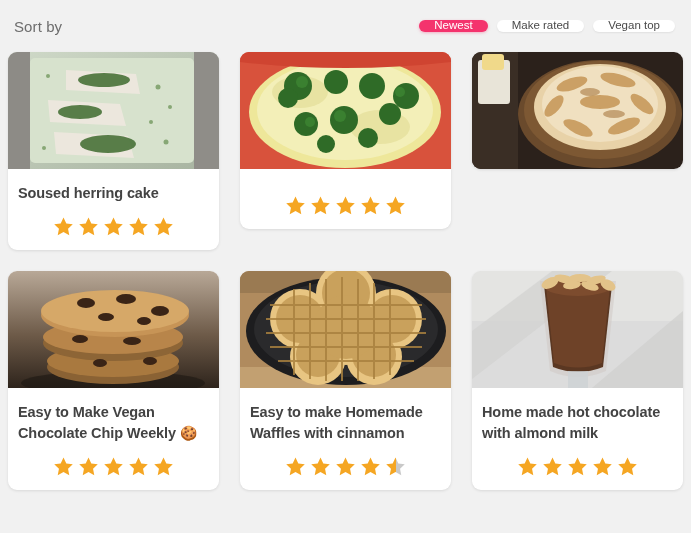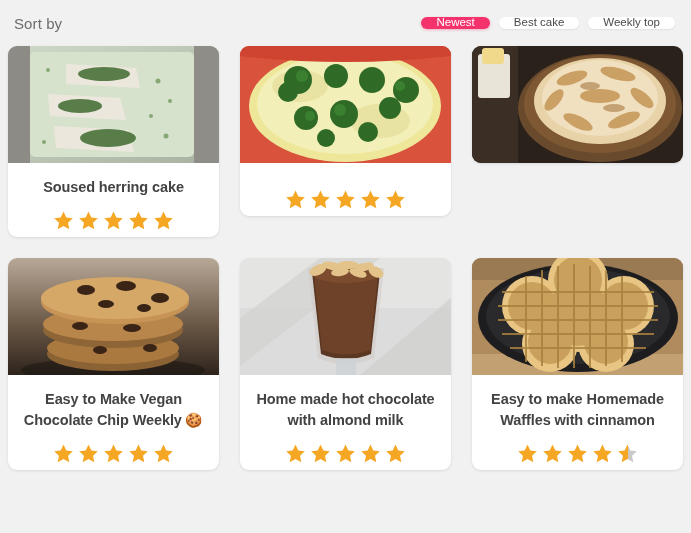--- a/index.html
+++ b/index.html
@@ -11,21 +11,21 @@
   }
 
   body {
     background: #f1f1f1;
     font-family: "Liberation Sans", sans-serif;
     color: #3f3f3f;
   }
 
   
   .toolbar {
-    height: 46px;
+    height: 52px;
     display: flex;
     align-items: center;
     padding: 0 16px 0 14px;
     background: #f1f1f1;
     gap: 47px;
   }
 
   .sort-label {
     font-size: 15px;
     color: #6d6d6d;
@@ -82,22 +82,21 @@
   .card-photo {
     width: 100%;
     height: 117px;
     display: block;
     position: relative;
     overflow: hidden;
   }
   .card-photo svg { display: block; width: 100%; height: 100%; }
 
   .card-body {
-    padding: 14px 10px 6px;
-    text-align: center;
+    padding: 14px 10px 13px;
   }
 
   .card-title {
     font-size: 14.5px;
     font-weight: bold;
     line-height: 1.45;
     color: #434343;
     letter-spacing: -.1px;
   }
 
@@ -111,22 +110,22 @@
   }
   .stars svg { display: block; width: 21px; height: 21px; }
 </style>
 </head>
 <body>
 
 <div class="toolbar">
   <span class="sort-label">Sort by</span>
   <div class="sort-buttons">
     <button class="chip active">Newest</button>
-    <button class="chip">Best cake</button>
-    <button class="chip">Weekly top</button>
+    <button class="chip">Make rated</button>
+    <button class="chip">Vegan top</button>
   </div>
 </div>
 
 <div class="grid">
 
   <div class="card">
     <div class="card-photo">
       <svg viewBox="0 0 211 117" preserveAspectRatio="none">
         <defs>
           <linearGradient id="g1" x1="0" y1="0" x2="1" y2="1">
@@ -313,20 +312,88 @@
         <svg viewBox="0 0 24 24">
             <polygon fill="#f5a623" points="12,1.8 15.2,8.6 22.6,9.5 17.2,14.6 18.6,22 12,18.4 5.4,22 6.8,14.6 1.4,9.5 8.8,8.6"></polygon>
           </svg>
       </div>
     </div>
   </div>
 
   <div class="card">
     <div class="card-photo">
       <svg viewBox="0 0 211 117" preserveAspectRatio="none">
+        <rect width="211" height="117" fill="#b08b5e"></rect>
+        <rect x="0" y="0" width="211" height="22" fill="#9a7a52"></rect>
+        <rect x="0" y="96" width="211" height="21" fill="#c2a071"></rect>
+        <ellipse cx="106" cy="60" rx="100" ry="54" fill="#1d1d1f"></ellipse>
+        <ellipse cx="106" cy="58" rx="92" ry="48" fill="#2a2a2c"></ellipse>
+        <g fill="#e8c582">
+          <circle cx="106" cy="22" r="30"></circle>
+            <circle cx="60" cy="48" r="30"></circle>
+          <circle cx="152" cy="48" r="30"></circle>
+            <circle cx="78" cy="86" r="28"></circle>
+          <circle cx="134" cy="86" r="28"></circle>
+            <circle cx="106" cy="56" r="38"></circle>
+        </g>
+        <g fill="#c9a15c">
+          <circle cx="106" cy="22" r="24"></circle>
+            <circle cx="60" cy="48" r="24"></circle>
+          <circle cx="152" cy="48" r="24"></circle>
+            <circle cx="78" cy="84" r="22"></circle>
+          <circle cx="134" cy="84" r="22"></circle>
+            <circle cx="106" cy="56" r="32"></circle>
+        </g>
+        <g stroke="#a8803f" stroke-width="2" opacity=".85">
+          <line x1="54" y1="18" x2="54" y2="104"></line>
+            <line x1="70" y1="12" x2="70" y2="108"></line>
+          <line x1="86" y1="8" x2="86" y2="110"></line>
+            <line x1="102" y1="6" x2="102" y2="110"></line>
+          <line x1="118" y1="8" x2="118" y2="110"></line>
+            <line x1="134" y1="12" x2="134" y2="108"></line>
+          <line x1="150" y1="18" x2="150" y2="104"></line>
+          <line x1="30" y1="34" x2="182" y2="34"></line>
+            <line x1="26" y1="48" x2="186" y2="48"></line>
+          <line x1="26" y1="62" x2="186" y2="62"></line>
+            <line x1="30" y1="76" x2="182" y2="76"></line>
+          <line x1="38" y1="90" x2="174" y2="90"></line>
+        </g>
+      </svg>
+    </div>
+    <div class="card-body">
+      <div class="card-title">Easy to make Homemade Waffles with cinnamon</div>
+      <div class="stars">
+        <svg viewBox="0 0 24 24">
+            <polygon fill="#f5a623" points="12,1.8 15.2,8.6 22.6,9.5 17.2,14.6 18.6,22 12,18.4 5.4,22 6.8,14.6 1.4,9.5 8.8,8.6"></polygon>
+          </svg>
+        <svg viewBox="0 0 24 24">
+            <polygon fill="#f5a623" points="12,1.8 15.2,8.6 22.6,9.5 17.2,14.6 18.6,22 12,18.4 5.4,22 6.8,14.6 1.4,9.5 8.8,8.6"></polygon>
+          </svg>
+        <svg viewBox="0 0 24 24">
+            <polygon fill="#f5a623" points="12,1.8 15.2,8.6 22.6,9.5 17.2,14.6 18.6,22 12,18.4 5.4,22 6.8,14.6 1.4,9.5 8.8,8.6"></polygon>
+          </svg>
+        <svg viewBox="0 0 24 24">
+            <polygon fill="#f5a623" points="12,1.8 15.2,8.6 22.6,9.5 17.2,14.6 18.6,22 12,18.4 5.4,22 6.8,14.6 1.4,9.5 8.8,8.6"></polygon>
+          </svg>
+        <svg viewBox="0 0 24 24">
+          <defs>
+            <linearGradient id="halfstar" x1="0" y1="0" x2="1" y2="0">
+              <stop offset="50%" stop-color="#f5a623"></stop>
+                <stop offset="50%" stop-color="#c9c9c9"></stop>
+            </linearGradient>
+          </defs>
+          <polygon fill="url(#halfstar)" points="12,1.8 15.2,8.6 22.6,9.5 17.2,14.6 18.6,22 12,18.4 5.4,22 6.8,14.6 1.4,9.5 8.8,8.6"></polygon>
+        </svg>
+      </div>
+    </div>
+  </div>
+
+  <div class="card">
+    <div class="card-photo">
+      <svg viewBox="0 0 211 117" preserveAspectRatio="none">
         <rect width="211" height="117" fill="#dcdcdc"></rect>
         <rect x="0" y="0" width="211" height="50" fill="#e4e4e2"></rect>
         <polygon points="0,60 80,0 140,0 0,108" fill="#d2d2d0" opacity=".7"></polygon>
         <polygon points="211,40 211,117 120,117" fill="#cfcfcd" opacity=".7"></polygon>
         <path d="M68 10 L144 10 L134 100 Q106 112 78 100 Z" fill="#cfc9c4" opacity=".55"></path>
         <path d="M72 14 L140 14 L131 96 Q106 106 81 96 Z" fill="#5a3722"></path>
         <path d="M74 16 L138 16 L130 92 Q106 101 82 92 Z" fill="#6e4228"></path>
         <ellipse cx="106" cy="16" rx="33" ry="9" fill="#7d4c2e"></ellipse>
         <g fill="#e3c389">
           <ellipse cx="78" cy="12" rx="9" ry="5" transform="rotate(-25 78 12)"></ellipse>
@@ -355,81 +422,13 @@
         <svg viewBox="0 0 24 24">
             <polygon fill="#f5a623" points="12,1.8 15.2,8.6 22.6,9.5 17.2,14.6 18.6,22 12,18.4 5.4,22 6.8,14.6 1.4,9.5 8.8,8.6"></polygon>
           </svg>
         <svg viewBox="0 0 24 24">
             <polygon fill="#f5a623" points="12,1.8 15.2,8.6 22.6,9.5 17.2,14.6 18.6,22 12,18.4 5.4,22 6.8,14.6 1.4,9.5 8.8,8.6"></polygon>
           </svg>
       </div>
     </div>
   </div>
 
-  <div class="card">
-    <div class="card-photo">
-      <svg viewBox="0 0 211 117" preserveAspectRatio="none">
-        <rect width="211" height="117" fill="#b08b5e"></rect>
-        <rect x="0" y="0" width="211" height="22" fill="#9a7a52"></rect>
-        <rect x="0" y="96" width="211" height="21" fill="#c2a071"></rect>
-        <ellipse cx="106" cy="60" rx="100" ry="54" fill="#1d1d1f"></ellipse>
-        <ellipse cx="106" cy="58" rx="92" ry="48" fill="#2a2a2c"></ellipse>
-        <g fill="#e8c582">
-          <circle cx="106" cy="22" r="30"></circle>
-            <circle cx="60" cy="48" r="30"></circle>
-          <circle cx="152" cy="48" r="30"></circle>
-            <circle cx="78" cy="86" r="28"></circle>
-          <circle cx="134" cy="86" r="28"></circle>
-            <circle cx="106" cy="56" r="38"></circle>
-        </g>
-        <g fill="#c9a15c">
-          <circle cx="106" cy="22" r="24"></circle>
-            <circle cx="60" cy="48" r="24"></circle>
-          <circle cx="152" cy="48" r="24"></circle>
-            <circle cx="78" cy="84" r="22"></circle>
-          <circle cx="134" cy="84" r="22"></circle>
-            <circle cx="106" cy="56" r="32"></circle>
-        </g>
-        <g stroke="#a8803f" stroke-width="2" opacity=".85">
-          <line x1="54" y1="18" x2="54" y2="104"></line>
-            <line x1="70" y1="12" x2="70" y2="108"></line>
-          <line x1="86" y1="8" x2="86" y2="110"></line>
-            <line x1="102" y1="6" x2="102" y2="110"></line>
-          <line x1="118" y1="8" x2="118" y2="110"></line>
-            <line x1="134" y1="12" x2="134" y2="108"></line>
-          <line x1="150" y1="18" x2="150" y2="104"></line>
-          <line x1="30" y1="34" x2="182" y2="34"></line>
-            <line x1="26" y1="48" x2="186" y2="48"></line>
-          <line x1="26" y1="62" x2="186" y2="62"></line>
-            <line x1="30" y1="76" x2="182" y2="76"></line>
-          <line x1="38" y1="90" x2="174" y2="90"></line>
-        </g>
-      </svg>
-    </div>
-    <div class="card-body">
-      <div class="card-title">Easy to make Homemade Waffles with cinnamon</div>
-      <div class="stars">
-        <svg viewBox="0 0 24 24">
-            <polygon fill="#f5a623" points="12,1.8 15.2,8.6 22.6,9.5 17.2,14.6 18.6,22 12,18.4 5.4,22 6.8,14.6 1.4,9.5 8.8,8.6"></polygon>
-          </svg>
-        <svg viewBox="0 0 24 24">
-            <polygon fill="#f5a623" points="12,1.8 15.2,8.6 22.6,9.5 17.2,14.6 18.6,22 12,18.4 5.4,22 6.8,14.6 1.4,9.5 8.8,8.6"></polygon>
-          </svg>
-        <svg viewBox="0 0 24 24">
-            <polygon fill="#f5a623" points="12,1.8 15.2,8.6 22.6,9.5 17.2,14.6 18.6,22 12,18.4 5.4,22 6.8,14.6 1.4,9.5 8.8,8.6"></polygon>
-          </svg>
-        <svg viewBox="0 0 24 24">
-            <polygon fill="#f5a623" points="12,1.8 15.2,8.6 22.6,9.5 17.2,14.6 18.6,22 12,18.4 5.4,22 6.8,14.6 1.4,9.5 8.8,8.6"></polygon>
-          </svg>
-        <svg viewBox="0 0 24 24">
-          <defs>
-            <linearGradient id="halfstar" x1="0" y1="0" x2="1" y2="0">
-              <stop offset="50%" stop-color="#f5a623"></stop>
-                <stop offset="50%" stop-color="#c9c9c9"></stop>
-            </linearGradient>
-          </defs>
-          <polygon fill="url(#halfstar)" points="12,1.8 15.2,8.6 22.6,9.5 17.2,14.6 18.6,22 12,18.4 5.4,22 6.8,14.6 1.4,9.5 8.8,8.6"></polygon>
-        </svg>
-      </div>
-    </div>
-  </div>
-
 </div>
 
 </body></html>

